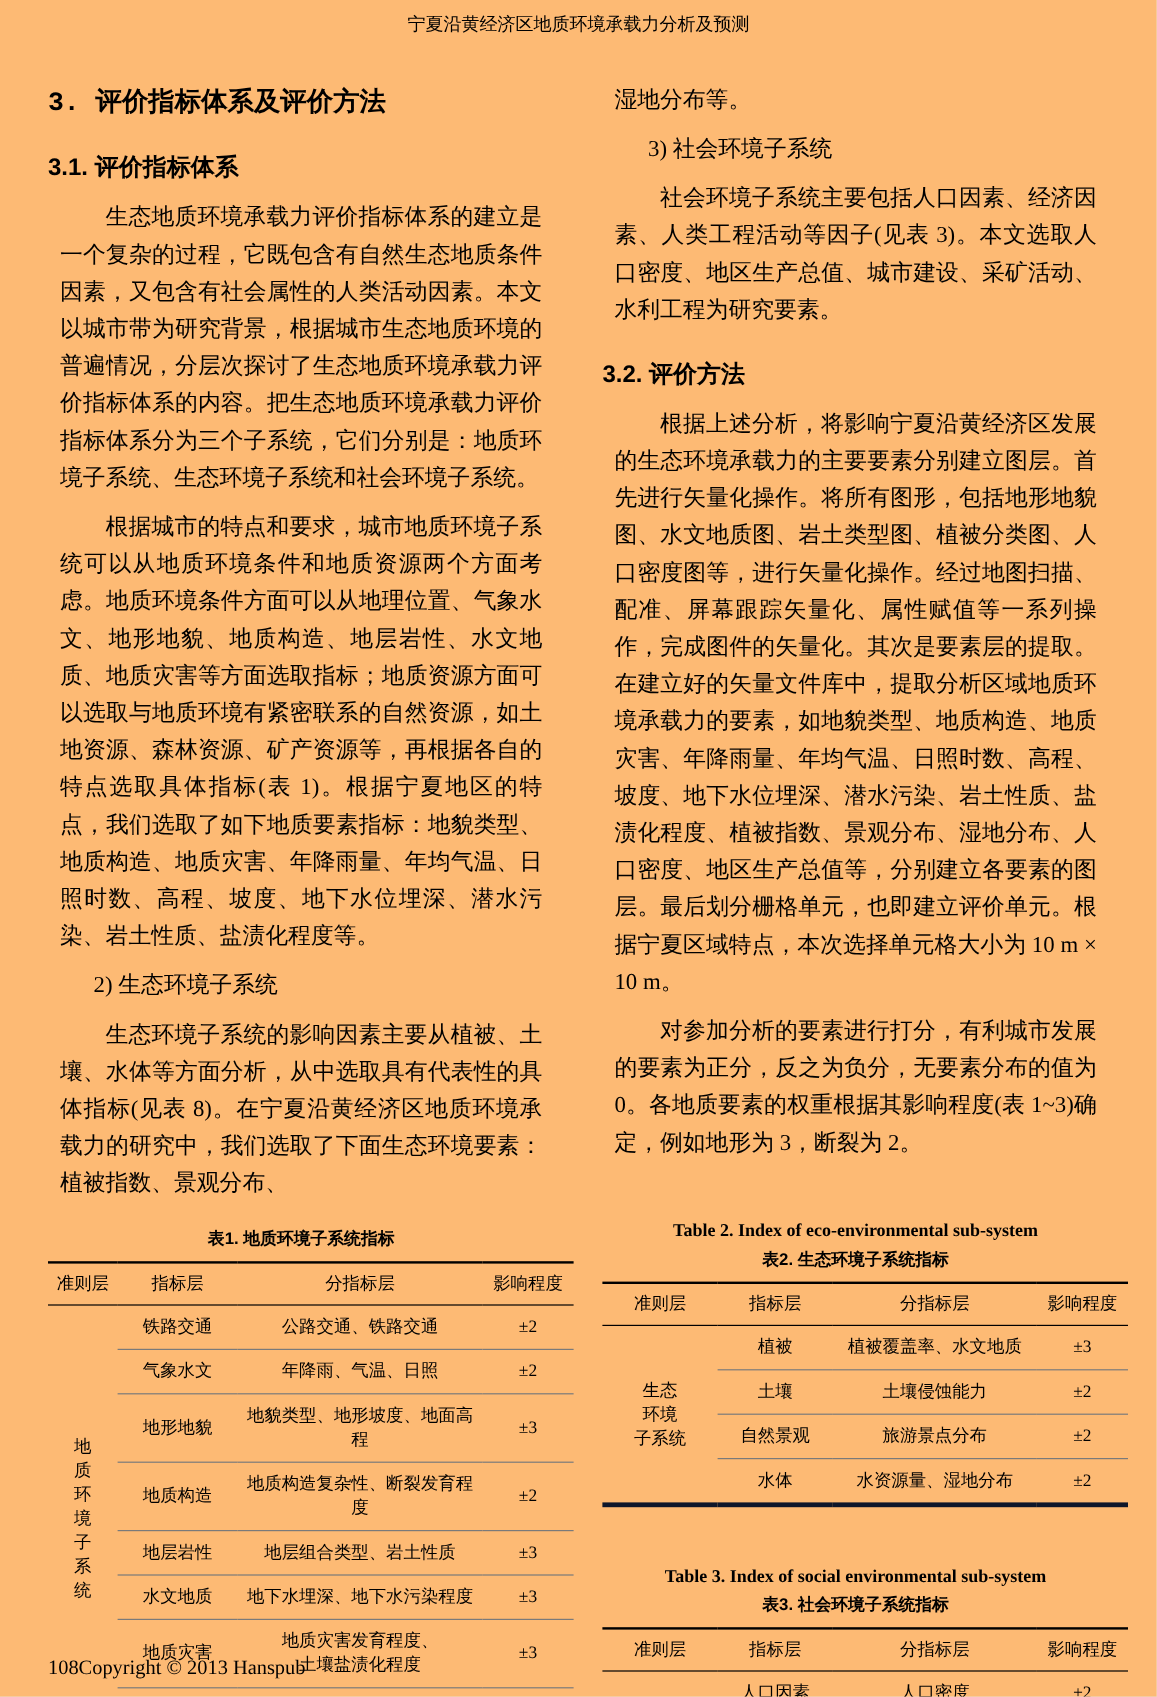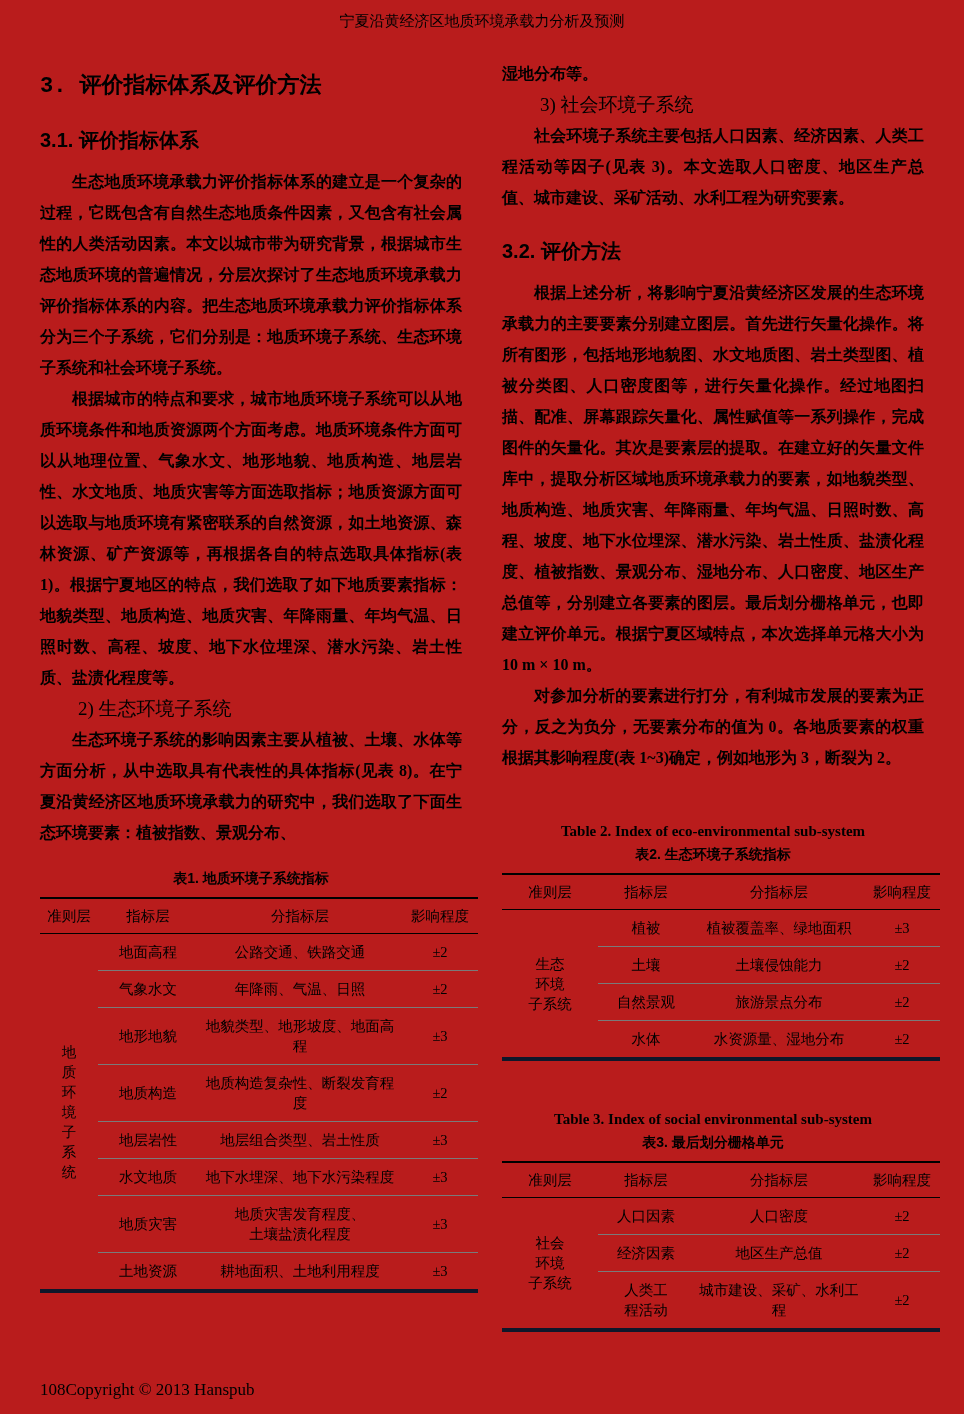--- a/index.html
+++ b/index.html
@@ -1,32 +1,32 @@
 <!DOCTYPE html>
 <html><head>
 <meta charset="utf-8">
 <style>
   html,body{margin:0;padding:0;background:#e8e8e8;}
   .page{
-    width:964px;height:1414px;background:#b91c1c;margin:0 auto;position:relative;
+    width:964px;height:1414px;background:#fdba74;margin:0 auto;position:relative;
     box-sizing:border-box;padding:10px 40px 0 40px;overflow:hidden;
     font-family:"Liberation Serif","DejaVu Serif",serif;color:#000;
   }
   .running-head{font-size:15px;text-align:center;line-height:22px;}
   .columns{display:flex;gap:40px;margin-top:26px;}
   .col{width:422px;flex:0 0 422px;}
   h1.sec-h1{
     font-family:Liberation Mono, monospace;
     font-size:22px;font-weight:bold;margin:14px 0 0 0;line-height:30px;
   }
   h2.sec-h2{
     font-family:"Liberation Sans","DejaVu Sans",sans-serif;
     font-size:20px;font-weight:bold;margin:24px 0 12px 0;line-height:28px;
   }
-  p.body{font-size:16px;line-height:31px;text-align:justify;text-indent:2em;margin:0;font-weight:bold;}
+  p.body{font-size:19px;line-height:31px;text-align:justify;text-indent:2em;margin:10px;}
   p.cont{text-indent:0;}
   p.list-item{font-size:19px;line-height:31px;text-indent:2em;margin:0;}
   .tbl-caption{margin:20px 0 8px 0;text-align:center;}
   .tbl-caption .en{font-size:15px;font-weight:bold;line-height:21px;margin-top:48px;}
   .tbl-caption .zh{
     font-family:"Liberation Sans","DejaVu Sans",sans-serif;
     font-size:14px;font-weight:bold;line-height:21px;margin-top:2px;
   }
   table.dtable{
     width:100%;border-collapse:collapse;table-layout:fixed;
@@ -82,21 +82,21 @@
         </thead>
         <tbody>
           <tr>
             <td class="crit" rowspan="8">地
 质
 环
 境
 子
 系
 统</td>
-            <td>地面高程</td>
+            <td>铁路交通</td>
             <td>公路交通、铁路交通</td>
             <td>±2</td>
           </tr>
           <tr>
             <td>气象水文</td>
             <td>年降雨、气温、日照</td>
             <td>±2</td>
           </tr>
           <tr>
             <td>地形地貌</td>
@@ -154,21 +154,21 @@
             <th class="c3">分指标层</th>
             <th class="c4">影响程度</th>
           </tr>
         </thead>
         <tbody>
           <tr>
             <td class="crit" rowspan="4">生态
 环境
 子系统</td>
             <td>植被</td>
-            <td>植被覆盖率、绿地面积</td>
+            <td>植被覆盖率、水文地质</td>
             <td>±3</td>
           </tr>
           <tr>
             <td>土壤</td>
             <td>土壤侵蚀能力</td>
             <td>±2</td>
           </tr>
           <tr>
             <td>自然景观</td>
             <td>旅游景点分布</td>
@@ -177,21 +177,21 @@
           <tr>
             <td>水体</td>
             <td>水资源量、湿地分布</td>
             <td>±2</td>
           </tr>
         </tbody>
       </table>
 
       <div class="tbl-caption" style="margin-top:26px;">
         <div class="en">Table 3. Index of social environmental sub-system</div>
-        <div class="zh">表3.  最后划分栅格单元</div>
+        <div class="zh">表3.  社会环境子系统指标</div>
       </div>
 
       <table class="dtable t2">
         <thead>
           <tr>
             <th class="c1">准则层</th>
             <th class="c2">指标层</th>
             <th class="c3">分指标层</th>
             <th class="c4">影响程度</th>
           </tr>

